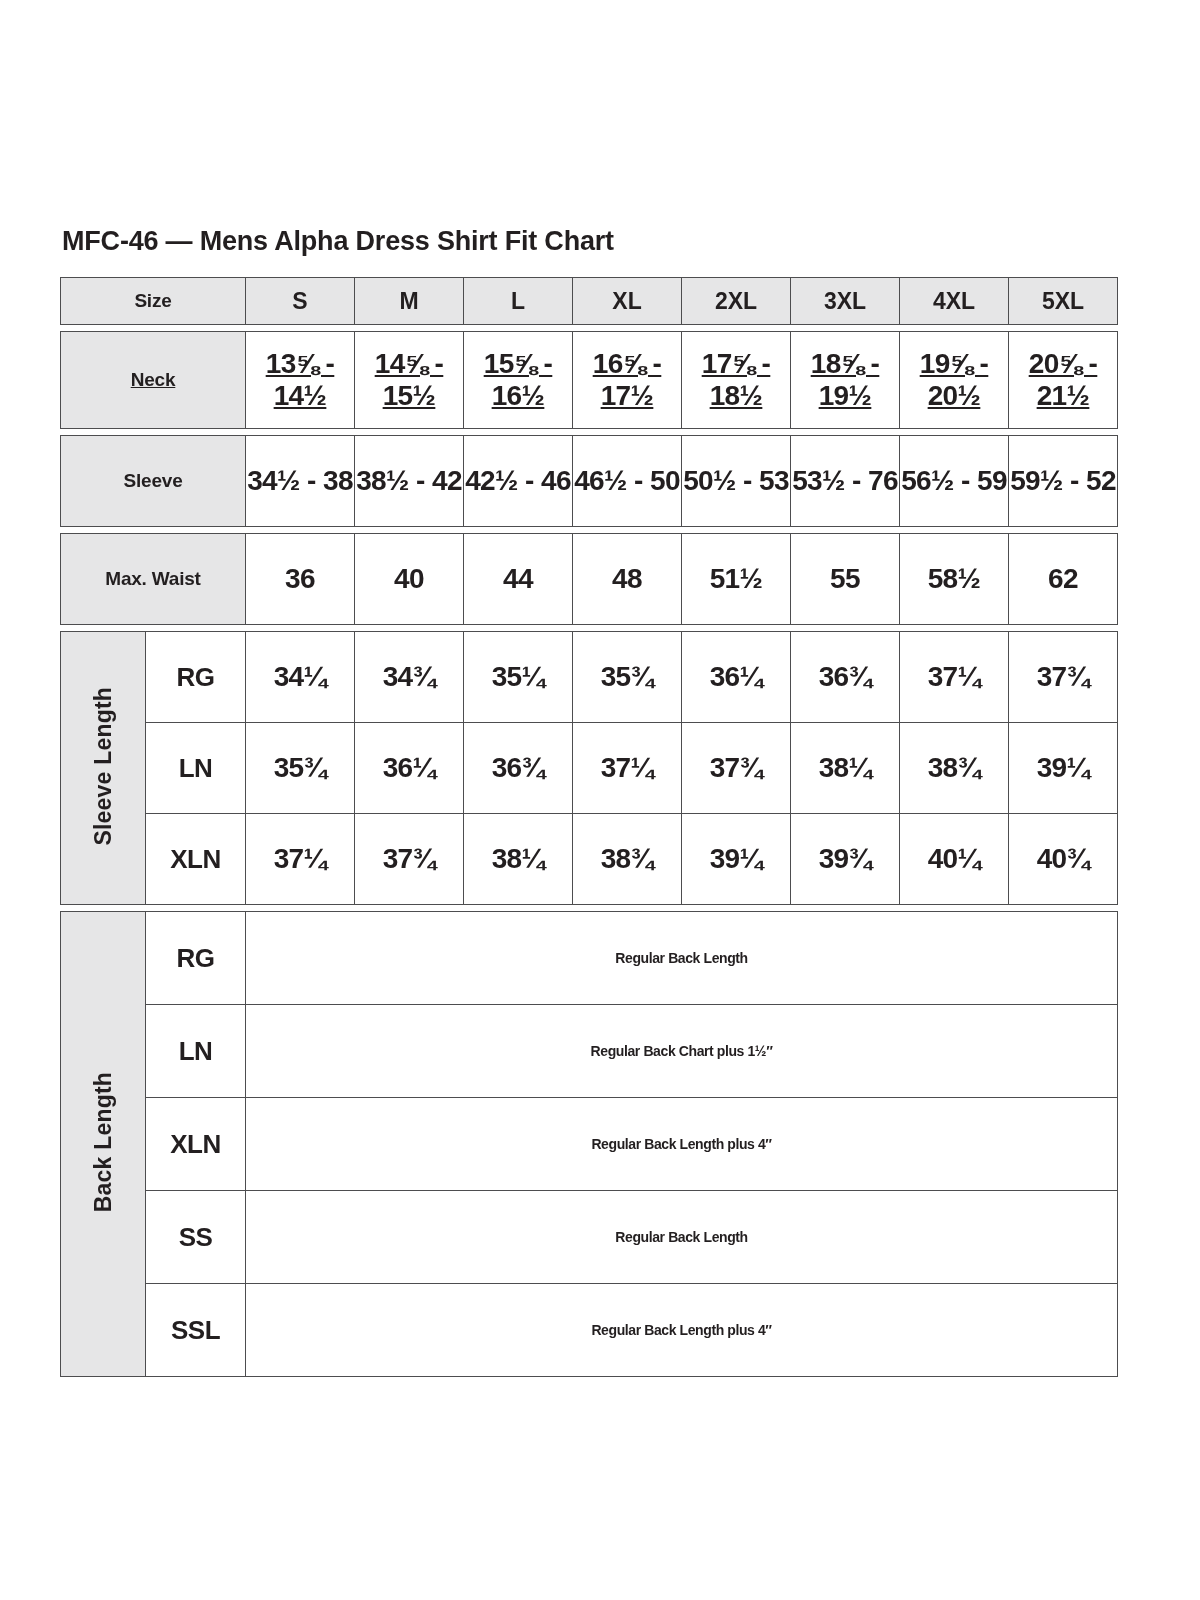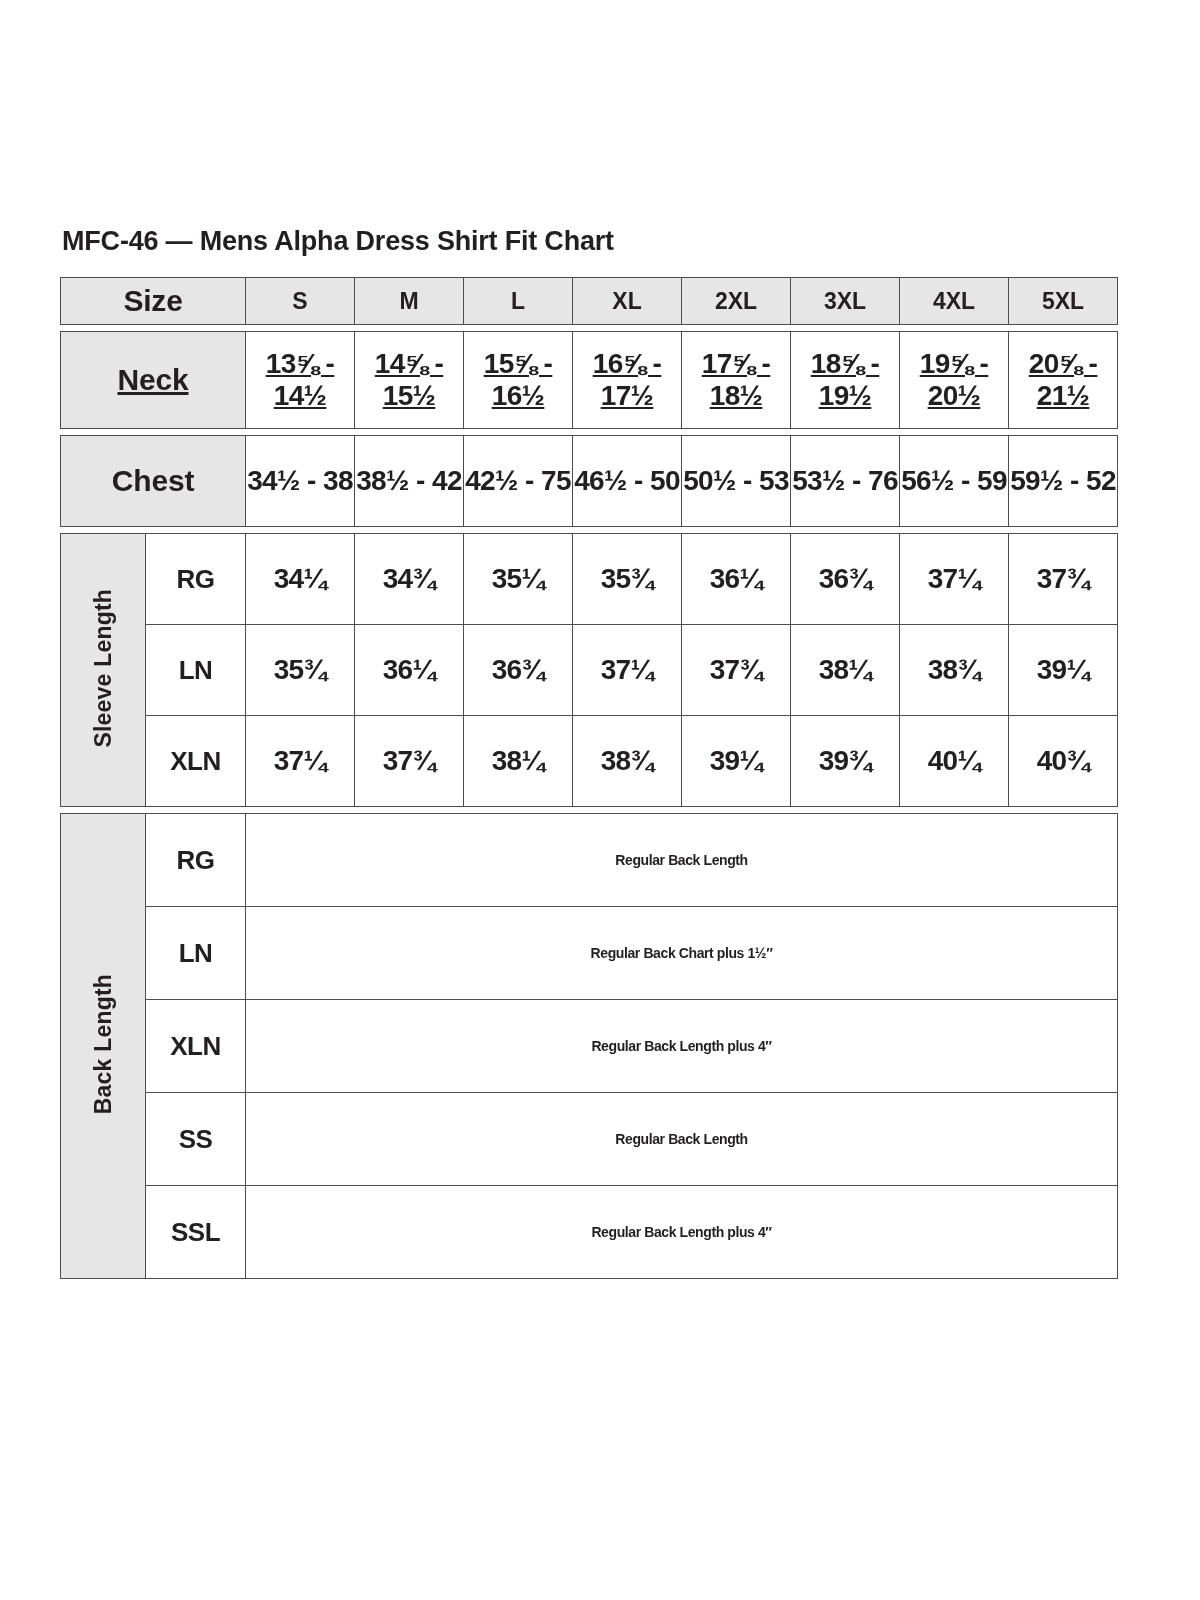--- a/index.html
+++ b/index.html
@@ -38,21 +38,21 @@
     text-align: center;
     vertical-align: middle;
     padding: 0;
     overflow: hidden;
   }
   .c-grp { width: 85px; }
   .c-sub { width: 100px; }
   .c-d   { width: 109px; }
   .gray  { background: #e6e6e7; }
   .lbl {
-    font-size: 30px;
+    font-size: 19px;
     font-weight: bold;
     letter-spacing: -0.2px;
   }
   .hdr {
     font-size: 23px;
     font-weight: bold;
   }
   .sub {
     background: #ffffff;
     font-size: 26px;
@@ -161,33 +161,60 @@
           <col class="c-d">
           <col class="c-d">
           <col class="c-d">
           <col class="c-d">
           <col class="c-d">
           <col class="c-d">
           <col class="c-d">
         </colgroup>
       <tbody>
         <tr class="h90">
-          <th class="gray lbl" colspan="2">Chest</th>
+          <th class="gray lbl" colspan="2">Sleeve</th>
           <td class="val">34½ - 38</td>
           <td class="val">38½ - 42</td>
-          <td class="val">42½ - 75</td>
+          <td class="val">42½ - 46</td>
           <td class="val">46½ - 50</td>
           <td class="val">50½ - 53</td>
           <td class="val">53½ - 76</td>
           <td class="val">56½ - 59</td>
           <td class="val">59½ - 52</td>
         </tr>
       </tbody>
     </table>
 
+    <table class="band">
+      <colgroup>
+          <col class="c-grp">
+          <col class="c-sub">
+          <col class="c-d">
+          <col class="c-d">
+          <col class="c-d">
+          <col class="c-d">
+          <col class="c-d">
+          <col class="c-d">
+          <col class="c-d">
+          <col class="c-d">
+        </colgroup>
+      <tbody>
+        <tr class="h90">
+          <th class="gray lbl" colspan="2">Max. Waist</th>
+          <td class="val">36</td>
+          <td class="val">40</td>
+          <td class="val">44</td>
+          <td class="val">48</td>
+          <td class="val">51½</td>
+          <td class="val">55</td>
+          <td class="val">58½</td>
+          <td class="val">62</td>
+        </tr>
+      </tbody>
+    </table>
 
     <table class="band">
       <colgroup>
           <col class="c-grp">
           <col class="c-sub">
           <col class="c-d">
           <col class="c-d">
           <col class="c-d">
           <col class="c-d">
           <col class="c-d">

